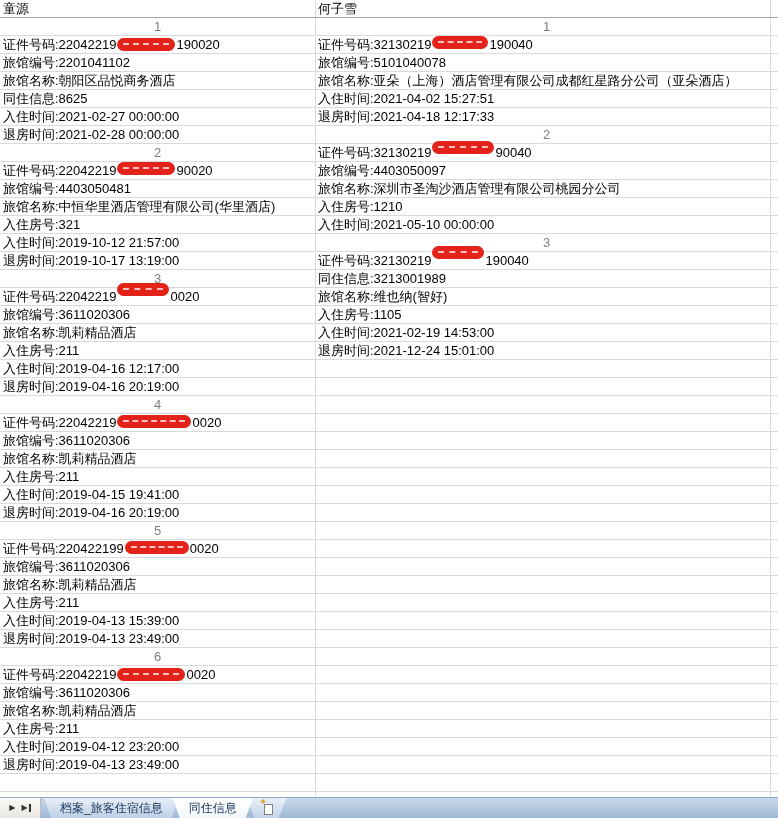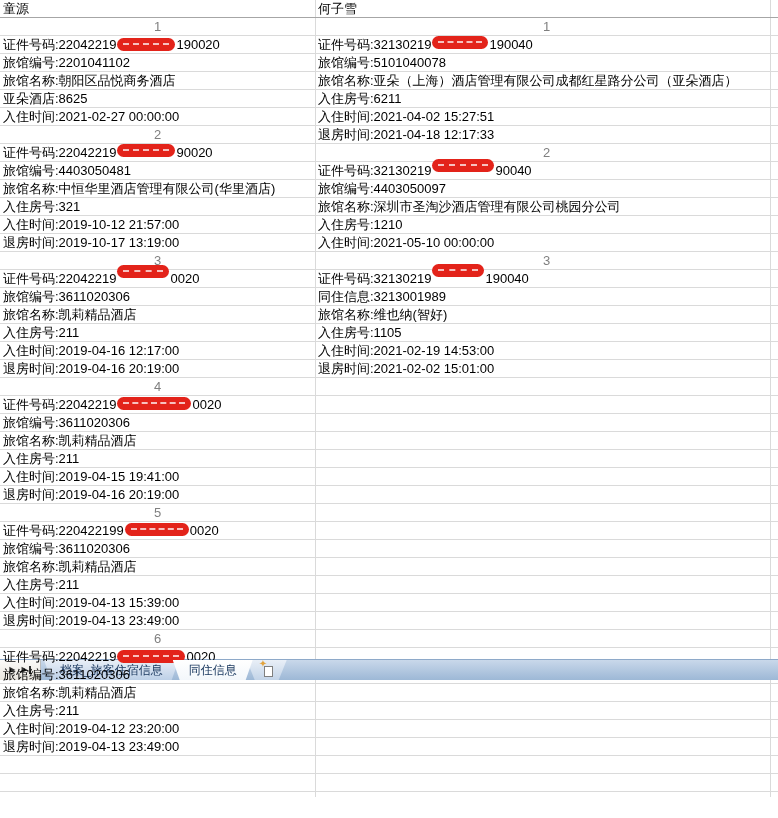--- a/index.html
+++ b/index.html
@@ -1,18 +1,18 @@
 <!DOCTYPE html>
 <html><head>
 <meta charset="utf-8">
 <style>
   html,body{margin:0;padding:0;}
   body{width:778px;height:818px;overflow:hidden;background:#fff;
        font-family:"Liberation Sans","DejaVu Sans",sans-serif;}
-  .screen{position:relative;width:778px;height:680px;background:#fff;}
+  .screen{position:relative;width:778px;height:818px;background:#fff;}
 
   
   .sheet{position:absolute;left:0;top:0;right:0;height:797px;overflow:hidden;
          background:repeating-linear-gradient(to bottom,#ffffff 0px,#ffffff 17px,#dadada 17px,#dadada 18px);}
   .vline{position:absolute;top:0;bottom:0;width:1px;background:#dadada;z-index:0;}
   .vline.a{left:315px;} .vline.b{left:770px;}
   .header-line{position:absolute;left:0;right:0;top:17px;height:1px;background:#a6a6a6;z-index:1;}
 
   .col{position:absolute;top:0;z-index:2;}
   .col.left{left:0;width:315px;}
@@ -60,22 +60,23 @@
   <div class="sheet">
     <div class="vline a"></div>
     <div class="vline b"></div>
     <div class="header-line"></div>
     <div class="col left">
         <div class="row name-row">童源</div>
         <div class="row num-row">1</div>
         <div class="row field-row"><span>证件号码:22042219</span><span class="redact" style="width: 58px; top: -1px;"><i></i></span><span>190020</span></div>
         <div class="row field-row">旅馆编号:2201041102</div>
         <div class="row field-row">旅馆名称:朝阳区品悦商务酒店</div>
-        <div class="row field-row">亚朵酒店:8625</div>
+        <div class="row field-row">同住信息:8625</div>
         <div class="row field-row">入住时间:2021-02-27 00:00:00</div>
+        <div class="row field-row">退房时间:2021-02-28 00:00:00</div>
         <div class="row num-row">2</div>
         <div class="row field-row"><span>证件号码:22042219</span><span class="redact" style="width: 58px; top: -3px;"><i></i></span><span>90020</span></div>
         <div class="row field-row">旅馆编号:4403050481</div>
         <div class="row field-row">旅馆名称:中恒华里酒店管理有限公司(华里酒店)</div>
         <div class="row field-row">入住房号:321</div>
         <div class="row field-row">入住时间:2019-10-12 21:57:00</div>
         <div class="row field-row">退房时间:2019-10-17 13:19:00</div>
         <div class="row num-row">3</div>
         <div class="row field-row"><span>证件号码:22042219</span><span class="redact" style="width: 52px; top: -8px;"><i></i></span><span>0020</span></div>
         <div class="row field-row">旅馆编号:3611020306</div>
@@ -104,36 +105,35 @@
         <div class="row field-row">入住房号:211</div>
         <div class="row field-row">入住时间:2019-04-12 23:20:00</div>
         <div class="row field-row">退房时间:2019-04-13 23:49:00</div>
       </div>
     <div class="col right">
         <div class="row name-row">何子雪</div>
         <div class="row num-row">1</div>
         <div class="row field-row"><span>证件号码:32130219</span><span class="redact" style="width: 56px; top: -3px;"><i></i></span><span>190040</span></div>
         <div class="row field-row">旅馆编号:5101040078</div>
         <div class="row field-row">旅馆名称:亚朵（上海）酒店管理有限公司成都红星路分公司（亚朵酒店）</div>
-        <div class="row field-row">入住房号:6211</div>
         <div class="row field-row">入住时间:2021-04-02 15:27:51</div>
         <div class="row field-row">退房时间:2021-04-18 12:17:33</div>
         <div class="row num-row">2</div>
         <div class="row field-row"><span>证件号码:32130219</span><span class="redact" style="width: 62px; top: -6px;"><i></i></span><span>90040</span></div>
         <div class="row field-row">旅馆编号:4403050097</div>
         <div class="row field-row">旅馆名称:深圳市圣淘沙酒店管理有限公司桃园分公司</div>
         <div class="row field-row">入住房号:1210</div>
         <div class="row field-row">入住时间:2021-05-10 00:00:00</div>
         <div class="row num-row">3</div>
         <div class="row field-row"><span>证件号码:32130219</span><span class="redact" style="width: 52px; top: -9px;"><i></i></span><span>190040</span></div>
         <div class="row field-row">同住信息:3213001989</div>
         <div class="row field-row">旅馆名称:维也纳(智好)</div>
         <div class="row field-row">入住房号:1105</div>
         <div class="row field-row">入住时间:2021-02-19 14:53:00</div>
-        <div class="row field-row">退房时间:2021-02-02 15:01:00</div>
+        <div class="row field-row">退房时间:2021-12-24 15:01:00</div>
       </div>
   </div>
 
   <div class="tabbar">
     <div class="tab-nav">
       <span class="nav-arrow">▶</span>
       <span class="nav-arrow">▶<span class="bar"></span></span>
     </div>
     <div class="tabs">
         <div class="tab">档案_旅客住宿信息</div>

